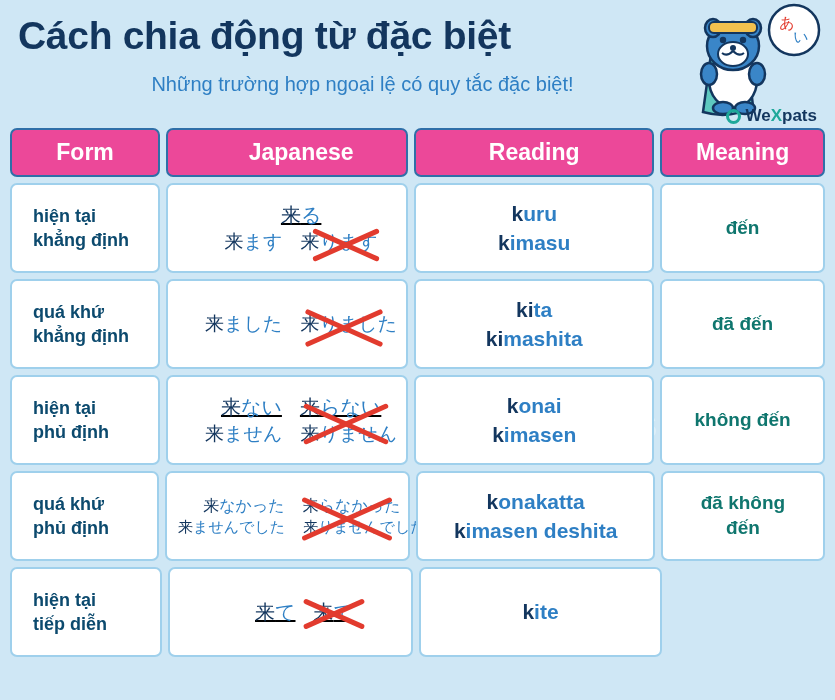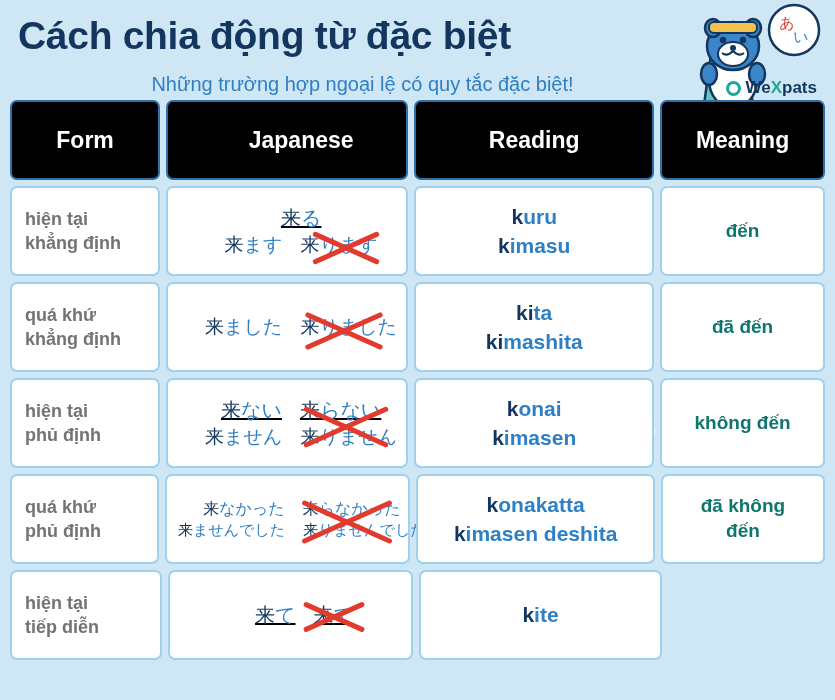--- a/index.html
+++ b/index.html
@@ -18,21 +18,21 @@
     width: 835px;
     height: 700px;
     position: relative;
     box-sizing: border-box;
   }
 
   
   .header {
     position: relative;
     padding: 14px 0 0 0;
-    height: 100px;
+    height: 128px;
     box-sizing: border-box;
     border-radius: 13px;
   }
   .title {
     font-size: 39px;
     font-weight: bold;
     color: #13365e;
     text-align: left;
     padding-left: 18px;
     letter-spacing: -0.3px;
@@ -129,40 +129,40 @@
     align-items: center;
     justify-content: center;
     position: relative;
   }
   .c-form   { width: 152px; }
   .c-jp     { width: 245px; padding-left: 28px; }
   .c-read   { width: 243px; }
   .c-mean   { width: 167px; }
 
   .head .cell {
-    background: #000000;
+    background: #ec4899;
     border: 2px solid #2f6fa8;
-    height: 80px;
+    height: 49px;
     color: #ffffff;
     font-size: 23px;
     font-weight: bold;
   }
 
   .body-row .cell {
     height: 90px;
   }
 
   .form-text {
-    color: #737373;
+    color: #0c4a6e;
     font-size: 18px;
     font-weight: bold;
     line-height: 1.35;
     text-align: left;
     width: 100%;
-    padding-left: 13px;
+    padding-left: 21px;
     box-sizing: border-box;
   }
   .mean-text {
     color: #0f766e;
     font-size: 19px;
     font-weight: bold;
     line-height: 1.3;
     text-align: center;
   }
   .read-text {

